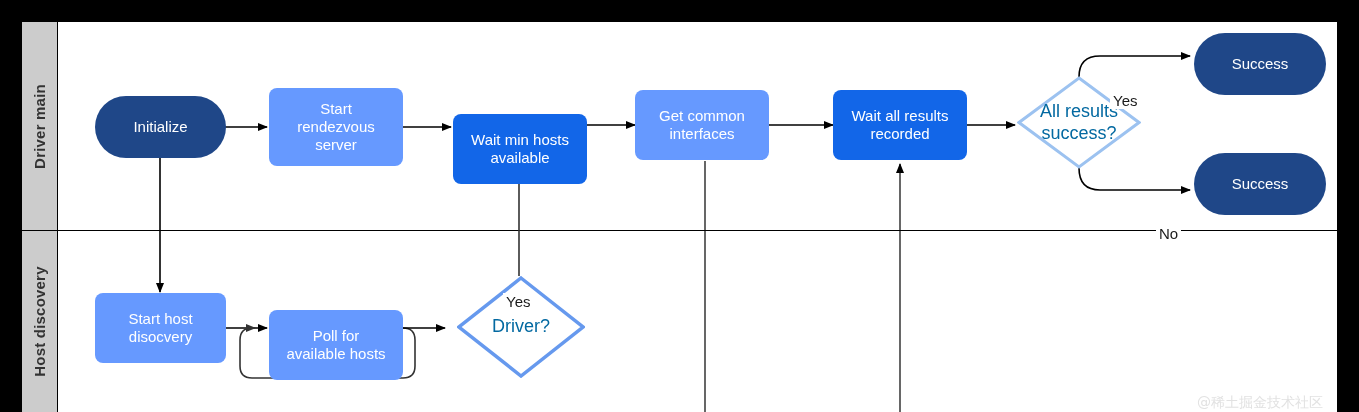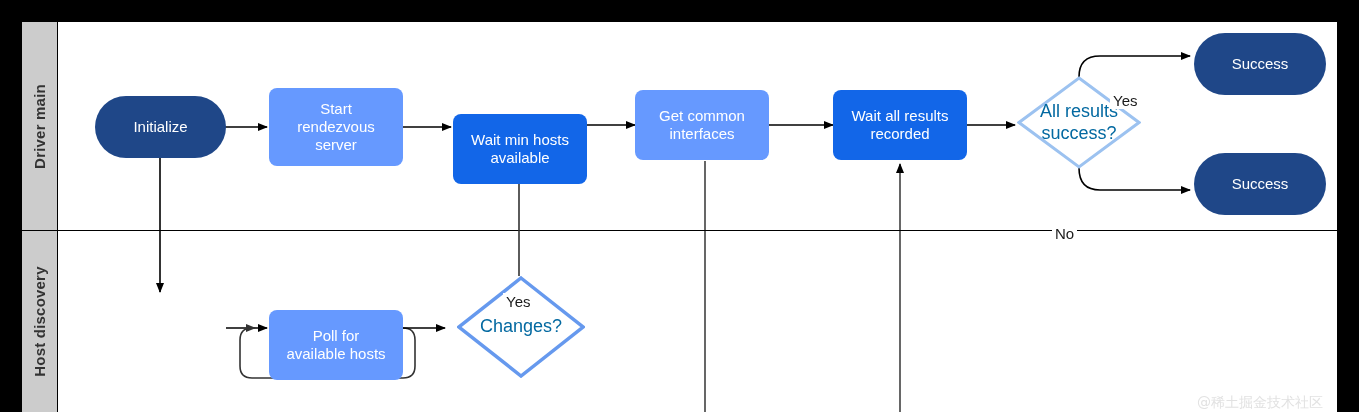--- a/index.html
+++ b/index.html
@@ -207,21 +207,21 @@
 
       <g stroke="#000000" stroke-width="1.2" fill="none">
 
         <path d="M683,139 L683,390"></path>
 
         <path d="M878,390 L878,142" marker-end="url(#ah)"></path>
       </g>
     </svg>
 
     <div class="edge-label" style="left:1088px; top:22px;">Yes</div>
-    <div class="edge-label" style="left:1030px; top:155px;">No</div>
+    <div class="edge-label" style="left:1134px; top:155px;">No</div>
     <div class="edge-label" style="left:481px; top:223px;">Yes</div>
 
     <div class="node n-pill" style="left:73px; top:74px; width:131px; height:62px;text-align:right;">
       <span class="lbl">Initialize</span>
     </div>
 
     <div class="node n-light" style="left:247px; top:66px; width:134px; height:78px;">
       <span class="lbl">Start<br>rendezvous<br>server</span>
     </div>
 
@@ -245,28 +245,31 @@
     </div>
 
     <div class="node n-pill" style="left:1172px; top:11px; width:132px; height:62px;">
       <span class="lbl">Success</span>
     </div>
 
     <div class="node n-pill" style="left:1172px; top:131px; width:132px; height:62px;">
       <span class="lbl">Success</span>
     </div>
 
+    <div class="node n-light" style="left:73px; top:271px; width:131px; height:70px;">
+      <span class="lbl">Start host<br>disocvery</span>
+    </div>
 
     <div class="node n-light" style="left:247px; top:288px; width:134px; height:70px;">
       <span class="lbl">Poll for<br>available hosts</span>
     </div>
 
     <div class="node n-diamond" style="left:435px; top:254px; width:128px; height:102px;">
       <svg viewBox="0 0 128 102" preserveAspectRatio="none">
         <polygon points="64,2 126,51 64,100 2,51" fill="#ffffff" stroke="#6699ee" stroke-width="3.5"></polygon>
       </svg>
-      <span class="lbl">Changes?</span>
+      <span class="lbl">Driver?</span>
     </div>
 
     <div class="watermark">@稀土掘金技术社区</div>
 
   </div>
 </div>
 
 </body></html>

